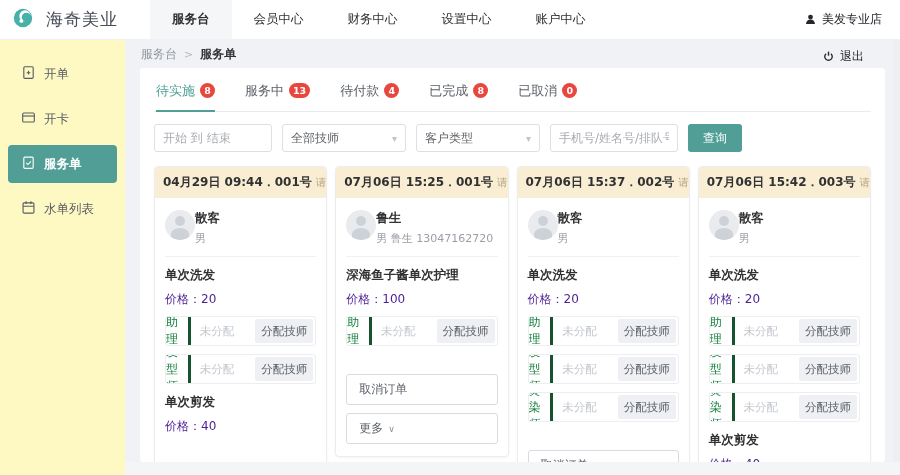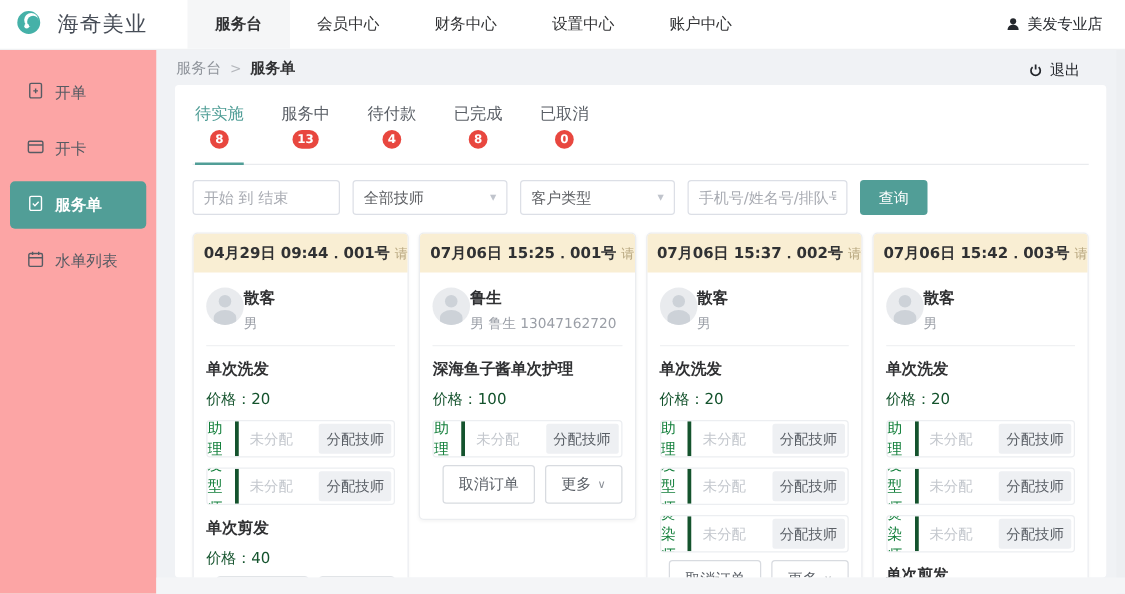--- a/index.html
+++ b/index.html
@@ -13,32 +13,32 @@
   .logo { display: flex; align-items: center; gap: 12px; padding-left: 12px; width: 150px; flex-shrink: 0; }
   .logo-text { font-size: 17px; color: #474d57; font-weight: 500; letter-spacing: 1px; }
   .topnav { display: flex; height: 100%; }
   .nav-item { display: flex; align-items: center; padding: 0 22px; font-size: 12.5px; color: #303133; cursor: pointer; }
   .nav-item.active { background: #f5f6f7; font-weight: bold; }
   .topbar-right { margin-left: auto; display: flex; align-items: center; gap: 20px; padding-right: 18px; flex-direction: column; }
   .tr-item { display: flex; align-items: center; gap: 5px; cursor: pointer; color: #24272c; font-size: 12px; }
   .tr-item svg { display: block; }
   
   .layout { display: flex; height: calc(100% - 40px); }
-  .sidebar { width: 125px; background: #fca5a5; padding-top: 8px; flex-shrink: 0; }
+  .sidebar { width: 125px; background: #fef9c3; padding-top: 8px; flex-shrink: 0; }
   .side-item { display: flex; align-items: center; gap: 8px; height: 38px; margin: 7px 8px; padding-left: 13px; border-radius: 4px; color: #565b63; font-size: 12.5px; cursor: pointer; }
   .side-item svg { flex-shrink: 0; }
   .side-item.active { background: #519e97; color: #fff; font-weight: bold; }
   .content { flex: 1; position: relative; overflow: hidden; }
   .breadcrumb { height: 28px; display: flex; align-items: center; gap: 7px; padding-left: 16px; font-size: 12px; color: #8f949b; }
   .breadcrumb .sep { color: #b4b7bc; font-size: 11px; }
   .breadcrumb .current { color: #303133; font-weight: bold; }
   .panel { margin: 0 15px; background: #fff; border-radius: 3px; padding: 12px 14px; height: 394px; overflow: hidden; }
   
   .tabsrow { display: flex; gap: 30px; border-bottom: 1px solid #e9ebee; padding: 2px 2px 0; }
-  .tab { padding-bottom: 10px; font-size: 13px; color: #5a5f66; cursor: pointer; display: flex; align-items: center; gap: 5px; border-bottom: 2px solid transparent; margin-bottom: -1px; flex-direction: column; }
+  .tab { padding-bottom: 10px; font-size: 13px; color: #5a5f66; cursor: pointer; display: flex; align-items: center; gap: 5px; border-bottom: 2px solid transparent; margin-bottom: -1px; }
   .tab.active { color: #519e97; border-bottom-color: #519e97; }
   .badge { min-width: 15px; height: 15px; border-radius: 8px; background: #e8473f; color: #fff; font-size: 9.5px; font-weight: bold; display: inline-flex; align-items: center; justify-content: center; padding: 0 4px; position: relative; top: -1px; }
   
   .filters { display: flex; gap: 10px; margin-top: 12px; align-items: center; }
   .f-input { height: 28px; border: 1px solid #dcdfe6; border-radius: 3px; padding: 0 8px; font-size: 12px; color: #606266; outline: none; font-family: inherit; background: #fff; }
   .f-input::placeholder { color: #a8abb2; }
   .f-date { width: 118px; }
   .f-select { width: 124px; height: 28px; border: 1px solid #dcdfe6; border-radius: 3px; display: flex; align-items: center; justify-content: space-between; padding: 0 8px; color: #606266; cursor: pointer; background: #fff; }
   .f-select .arrow { color: #c0c4cc; font-size: 10px; }
   .f-search { width: 128px; }
@@ -50,27 +50,27 @@
   .card-title { font-size: 12px; font-weight: bold; color: #303133; white-space: nowrap; }
   .card-status { font-size: 10.5px; color: #b7a67f; white-space: nowrap; margin-left: 4px; flex-shrink: 0; }
   .card-body { padding: 10px 10px 12px; }
   .customer { display: flex; align-items: flex-start; padding: 2px 0 10px; border-bottom: 1px solid #f0f1f3; }
   .avatar { position: relative; width: 30px; height: 30px; border-radius: 50%; background: #e9ebee; overflow: hidden; flex-shrink: 0; }
   .avatar::before { content: ""; position: absolute; top: 6px; left: 50%; transform: translateX(-50%); width: 10px; height: 10px; border-radius: 50%; background: #cdd2d8; }
   .avatar::after { content: ""; position: absolute; top: 18px; left: 50%; transform: translateX(-50%); width: 18px; height: 12px; border-radius: 50% 50% 0 0; background: #cdd2d8; }
   .cust-name { font-size: 12.5px; font-weight: bold; margin-bottom: 4px; }
   .cust-sub { font-size: 11px; color: #9a9ea6; }
   .svc-name { font-size: 12.5px; font-weight: bold; margin-top: 10px; }
-  .svc-price { color: #14532d; margin-top: 7px; font-size: 12px; }
+  .svc-price { color: #4c1d95; margin-top: 7px; font-size: 12px; }
   .staff-row { border: 1px solid #eceef1; border-radius: 3px; height: 30px; display: flex; margin-top: 8px; overflow: hidden; }
   .staff-label { flex: 1; display: flex; align-items: center; justify-content: center; border-right: 3px solid #14532d; color: #15803d; font-size: 12px; }
   .staff-right { display: flex; align-items: center; gap: 21px; padding: 2px 2px 2px 9px; }
   .unassigned { color: #c3c7cd; font-size: 11.5px; white-space: nowrap; }
   .assign-btn { background: #eef0f3; border-radius: 2px; align-self: stretch; display: flex; align-items: center; padding: 0 6px; font-size: 11.5px; color: #5a5f66; cursor: pointer; white-space: nowrap; }
-  .card-foot { display: flex; justify-content: flex-end; gap: 8px; margin-top: 6px; }
+  .card-foot { display: flex; justify-content: flex-end; gap: 8px; margin-top: 28px; flex-direction: column; }
   .cf-btn { border: 1px solid #d8dbe0; background: #fff; border-radius: 3px; padding: 6px 12px; font-size: 12px; color: #5a5f66; cursor: pointer; font-family: inherit; display: inline-flex; align-items: center; gap: 5px; }
   .cf-btn .caret { font-size: 9px; color: #8a8f96; }
   
   .scroll-strip { position: absolute; top: 0; right: 0; width: 7px; height: 100%; background: #edeff2; }
   .bottom-strip { position: absolute; left: 0; right: 0; bottom: 0; height: 13px; background: #f4f5f7; z-index: 4; }
 </style>
 </head>
 <body>
 
 <div class="topbar">

